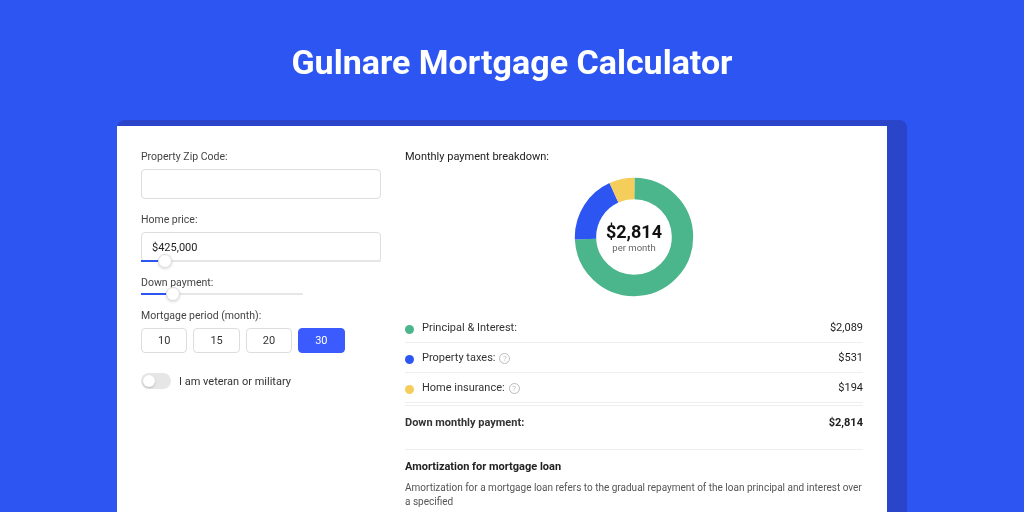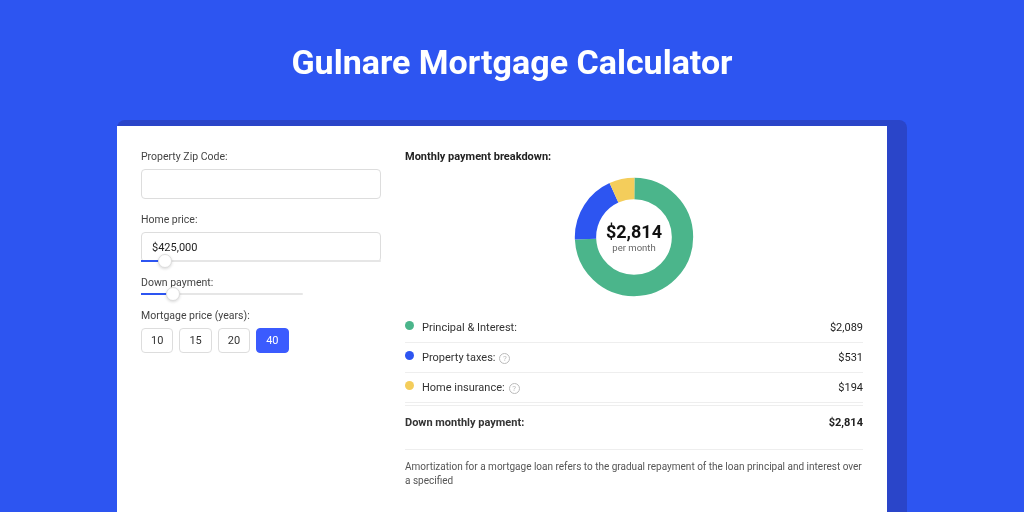--- a/index.html
+++ b/index.html
@@ -11,32 +11,32 @@
 .right{flex:1;font-size:11px;color:#333}
 .field-label{font-size:10.5px;color:#444;margin-bottom:6px}
 .input{width:100%;border:1px solid #ddd;border-radius:4px;height:30px;padding:8px 10px;font-size:11px;color:#222;background:#fff}
 .input-sm{width:70px}
 .row{display:flex;gap:8px}
 .group{margin-bottom:14px}
 .slider-track{height:2px;background:#e6e6e6;margin-top:-2px;border-radius:2px;position:relative}
 .slider-fill{height:2px;background:#2d55f1;position:absolute;left:0;top:0}
 .slider-thumb{width:14px;height:14px;border:1px solid #ddd;border-radius:50%;background:#fff;position:absolute;top:-6px;box-shadow:0 1px 3px rgba(0,0,0,0.15)}
 .pills{display:flex;gap:6px}
-.pill{border:1px solid #ddd;border-radius:4px;padding:5px 9px;font-size:11px;color:#333;cursor:pointer;background:#fff}
+.pill{border:1px solid #ddd;border-radius:4px;padding:5px 16px;font-size:11px;color:#333;cursor:pointer;background:#fff}
 .pill.active{background:#3b5bfe;color:#fff;border-color:#3b5bfe}
 .toggle-row{display:flex;align-items:center;gap:8px;margin-top:20px}
 .toggle{width:30px;height:16px;border-radius:10px;background:#e6e6e6;position:relative}
 .toggle-knob{width:12px;height:12px;border-radius:50%;background:#fff;position:absolute;top:2px;left:2px;box-shadow:0 1px 2px rgba(0,0,0,0.2)}
-.section-title{font-size:11px;font-weight:700;color:#222;margin-bottom:10px}
+.section-title{font-size:11px;font-weight:400;color:#222;margin-bottom:10px}
 .donut-wrap{display:flex;justify-content:center;margin:6px 0 12px}
 .donut{position:relative;width:128px;height:128px}
 .donut-center{position:absolute;top:50%;left:50%;transform:translate(-50%,-50%);text-align:center}
 .donut-amount{font-size:18px;font-weight:700;color:#111}
 .donut-sub{font-size:9.5px;color:#666}
-.legend{border-bottom:1px solid #eee;padding:8px 0;display:flex;align-items:flex-start}
+.legend{border-bottom:1px solid #eee;padding:8px 0;display:flex;align-items:flex-end}
 .legend:last-of-type{border-bottom:none}
 .dot{width:9px;height:9px;border-radius:50%;margin-right:8px;flex-shrink:0}
 .leg-label{flex:1;color:#333}
 .leg-val{color:#222}
 .total-row{display:flex;padding:10px 0 6px;font-weight:700;border-top:1px solid #eee;margin-top:2px}
 .total-row .leg-label{flex:1}
 .info-icon{display:inline-block;width:11px;height:11px;border:1px solid #bbb;border-radius:50%;font-size:8px;color:#bbb;text-align:center;line-height:10px;margin-left:4px}
 hr.sep{border:none;border-top:1px solid #eee;margin:14px 0 10px}
 .amort-title{font-size:11px;font-weight:700;color:#222;margin-bottom:8px}
 .amort-body{font-size:10px;color:#555;line-height:1.4}
@@ -68,29 +68,35 @@
     <div class="group">
       <div class="field-label">Down payment:</div>
       <div class="slider-track" style="width:calc(100% - 78px)">
         <div class="slider-fill" style="width:20%"></div>
         <div class="slider-thumb" style="left:calc(20% - 7px)"></div>
       </div>
     </div>
 
 
     <div class="group">
-      <div class="field-label">Mortgage price (years):</div>
+      <div class="field-label">Mortgage period (month):</div>
       <div class="pills">
         <div class="pill">10</div>
         <div class="pill">15</div>
         <div class="pill">20</div>
-        <div class="pill active">40</div>
+        <div class="pill active">30</div>
       </div>
     </div>
 
+    <div class="toggle-row">
+      <div class="toggle">
+        <div class="toggle-knob"></div>
+      </div>
+      <span>I am veteran or military</span>
+    </div>
 
   </div>
 
   <div class="right">
     <div class="section-title">Monthly payment breakdown:</div>
 
     <div class="donut-wrap">
       <div class="donut">
         <svg width="128" height="128" viewBox="0 0 42 42">
           <circle cx="21" cy="21" r="15.915" fill="transparent" stroke="#4bb58b" stroke-width="7" stroke-dasharray="74.2 25.8" stroke-dashoffset="25"></circle>
@@ -119,17 +125,18 @@
       <span class="leg-label"><span>Home insurance:</span><span class="info-icon">?</span></span>
       <span class="leg-val">$194</span>
     </div>
     <div class="total-row">
       <span class="leg-label">Down monthly payment:</span>
       <span class="leg-val">$2,814</span>
     </div>
 
     <hr class="sep">
 
+    <div class="amort-title">Amortization for mortgage loan</div>
     <div class="amort-body">Amortization for a mortgage loan refers to the gradual repayment of the loan principal and interest over a specified</div>
   </div>
 
 </div>
 </div>
 
 </body></html>

